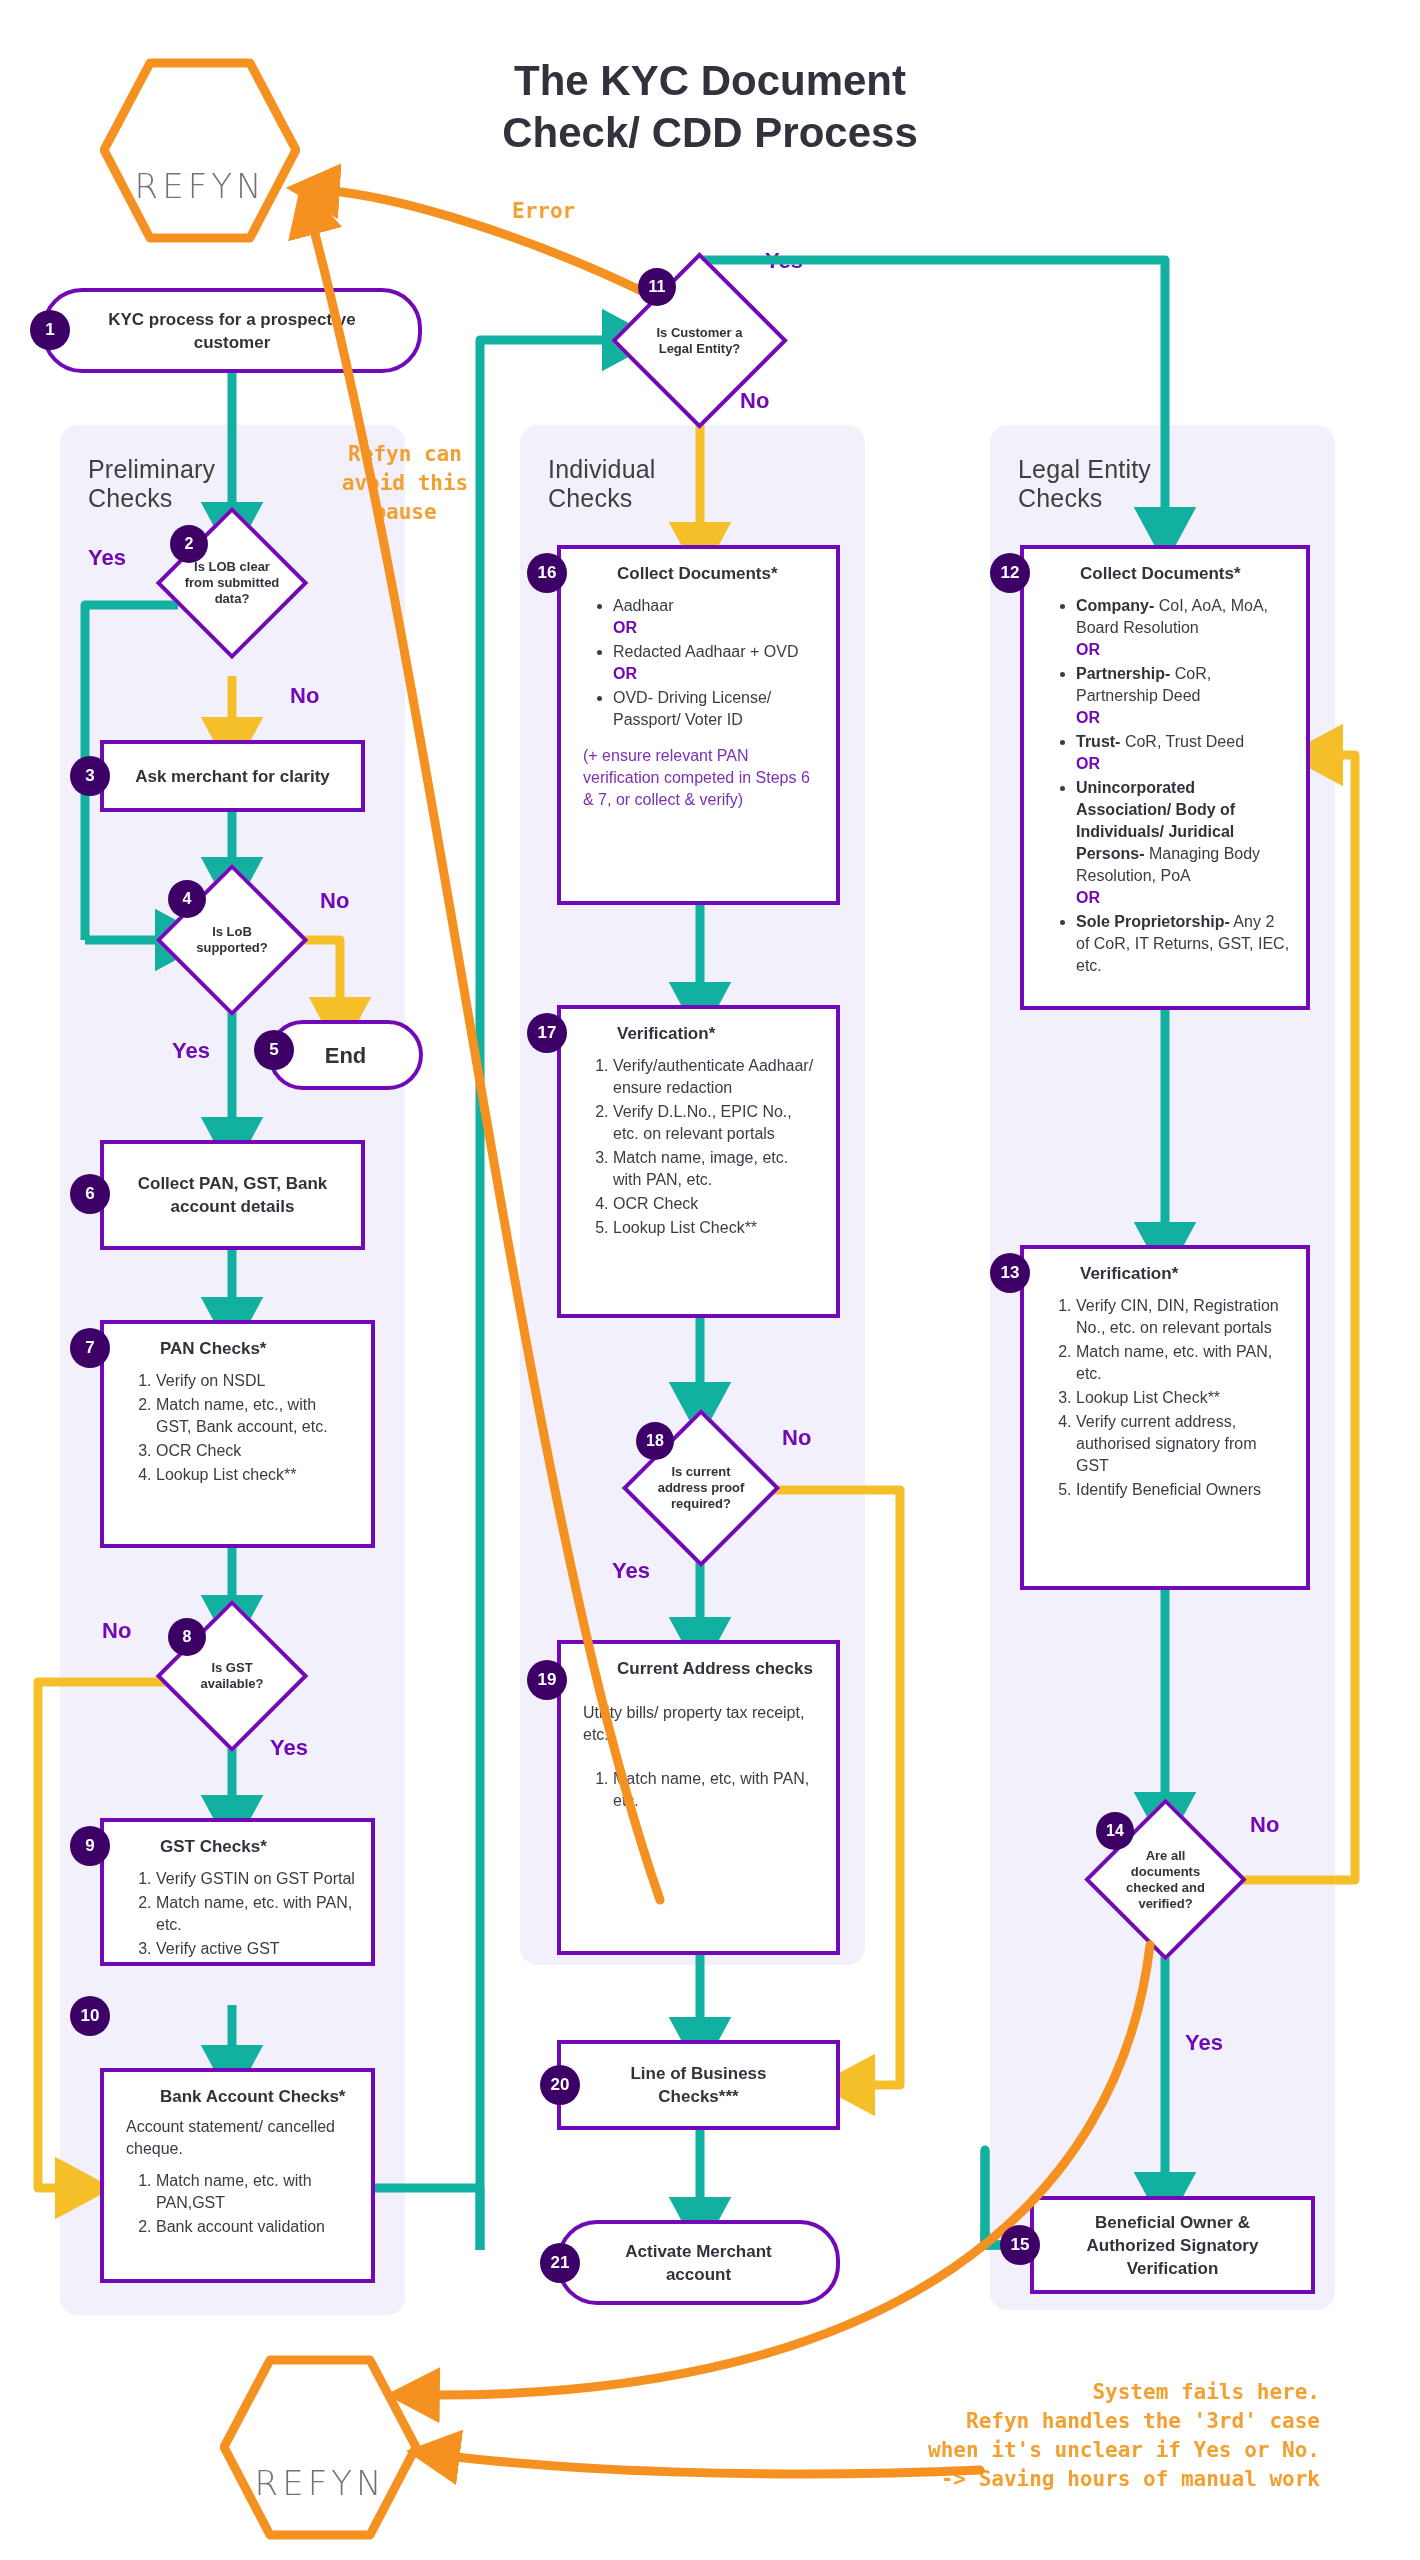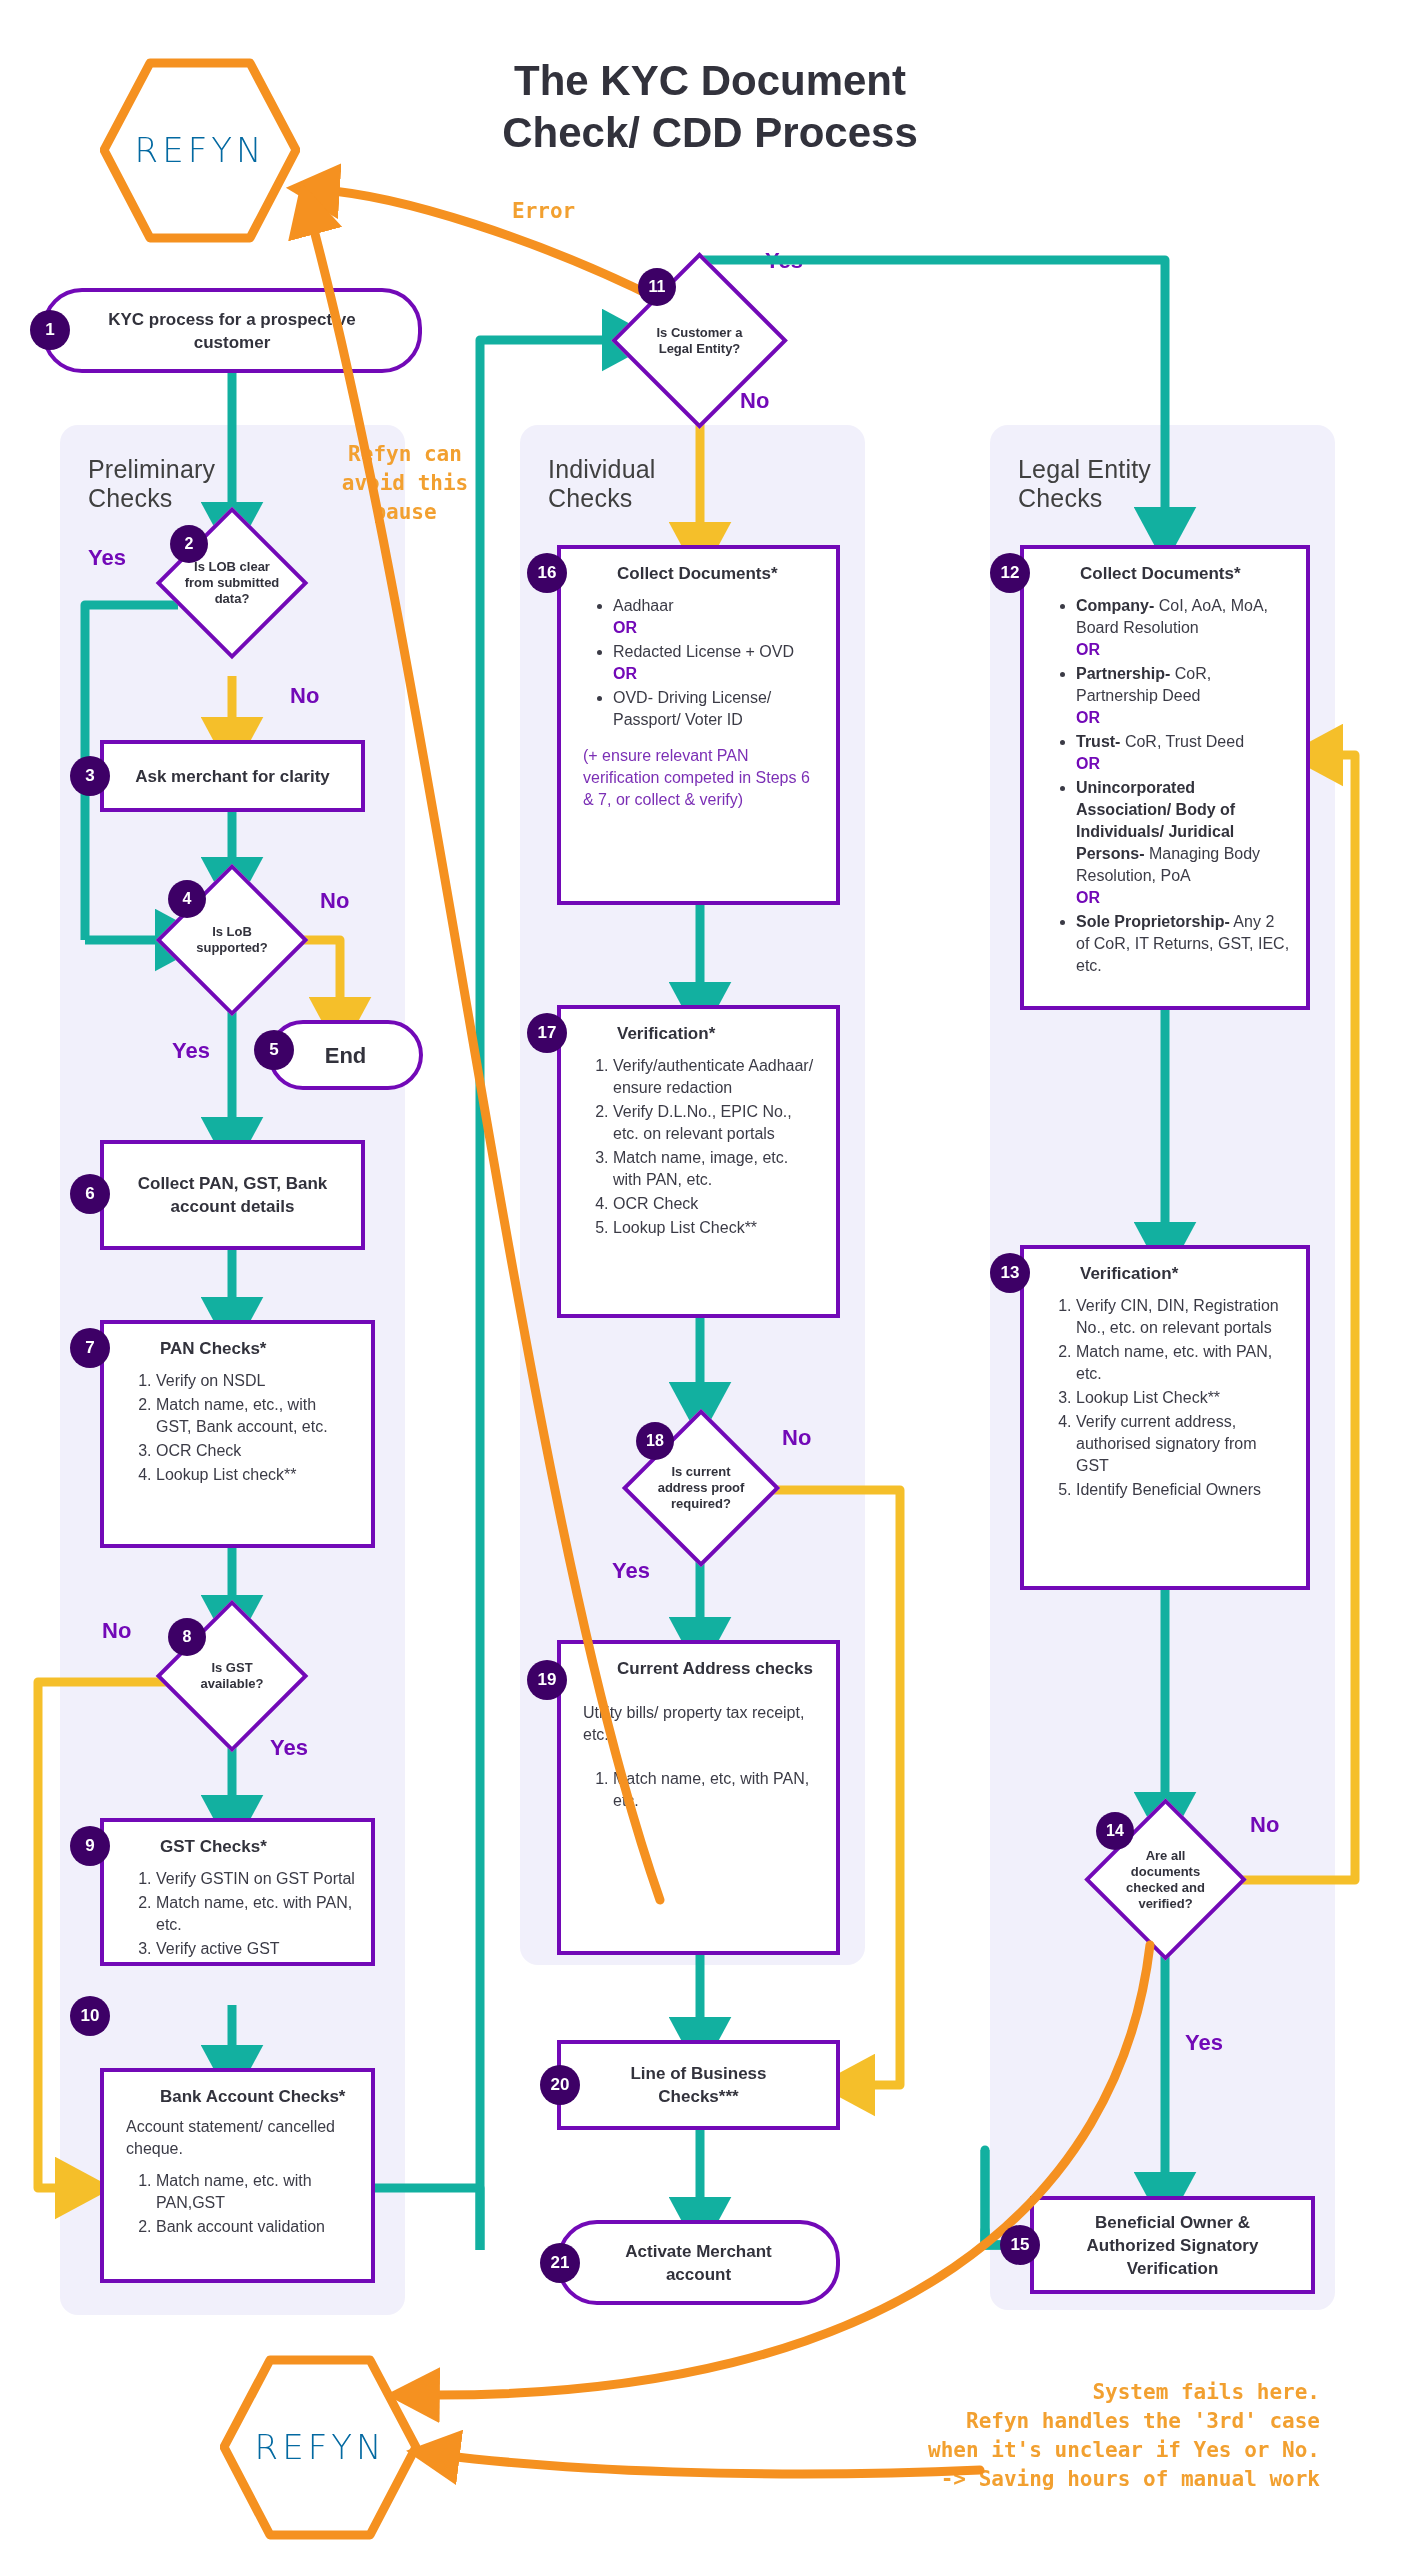--- a/index.html
+++ b/index.html
@@ -40,22 +40,22 @@
 
   
   .elabel{position:absolute;color:#7209b7;font-weight:bold;font-size:22px;}
 
   
   .maintitle{position:absolute;text-align:center;font-weight:bold;color:#32323c;font-size:42px;line-height:52px;}
 
   
   .hexwrap{position:absolute;}
   .hexwrap svg{display:block;}
-  .logotext{position:absolute;left:0;right:0;text-align:center;font-size:34px;letter-spacing:4px;color:#0369a1;
-            font-family:"DejaVu Sans",sans-serif;font-weight:300;}
+  .logotext{position:absolute;left:0;right:0;text-align:center;font-size:34px;letter-spacing:4px;color:#737373;
+            font-family:"DejaVu Sans",sans-serif;font-weight:300;margin-top:36px;}
 
   
   .anno{position:absolute;color:#f2a030;font-family:"DejaVu Sans Mono",monospace;font-weight:bold;font-size:21px;line-height:29px;}
   .anno.c{text-align:center;}
   .anno.r{text-align:right;}
 
   svg.wires{position:absolute;left:0;top:0;width:1420px;height:2560px;pointer-events:none;}
   svg.wires.under{z-index:1;}
   svg.wires.over{z-index:5;}
   .lane{z-index:0;}
@@ -323,21 +323,21 @@
 
   <div class="node rect center" style="left:1030px;top:2196px;width:285px;height:98px;">
     <div class="title" style="padding:0 18px;">Beneficial Owner &amp; Authorized Signatory Verification</div>
   </div>
   <div class="badge" style="left:1000px;top:2225px;">15</div>
 
   <div class="node rect pad" style="left:557px;top:545px;width:283px;height:360px;">
     <div class="hdr" style="margin-left:34px;">Collect Documents*</div>
     <ul class="n body">
       <li><span>Aadhaar</span><br><span class="or">OR</span></li>
-      <li><span>Redacted License + OVD</span><br><span class="or">OR</span></li>
+      <li><span>Redacted Aadhaar + OVD</span><br><span class="or">OR</span></li>
       <li><span>OVD- Driving License/ Passport/ Voter ID</span></li>
     </ul>
     <div class="purple-note">(+ ensure relevant PAN verification competed in Steps 6 &amp; 7, or collect &amp; verify)</div>
   </div>
   <div class="badge" style="left:527px;top:553px;">16</div>
 
   <div class="node rect pad" style="left:557px;top:1005px;width:283px;height:313px;">
     <div class="hdr" style="margin-left:34px;">Verification*</div>
     <ol class="n body">
       <li>Verify/authenticate Aadhaar/ ensure redaction</li>

